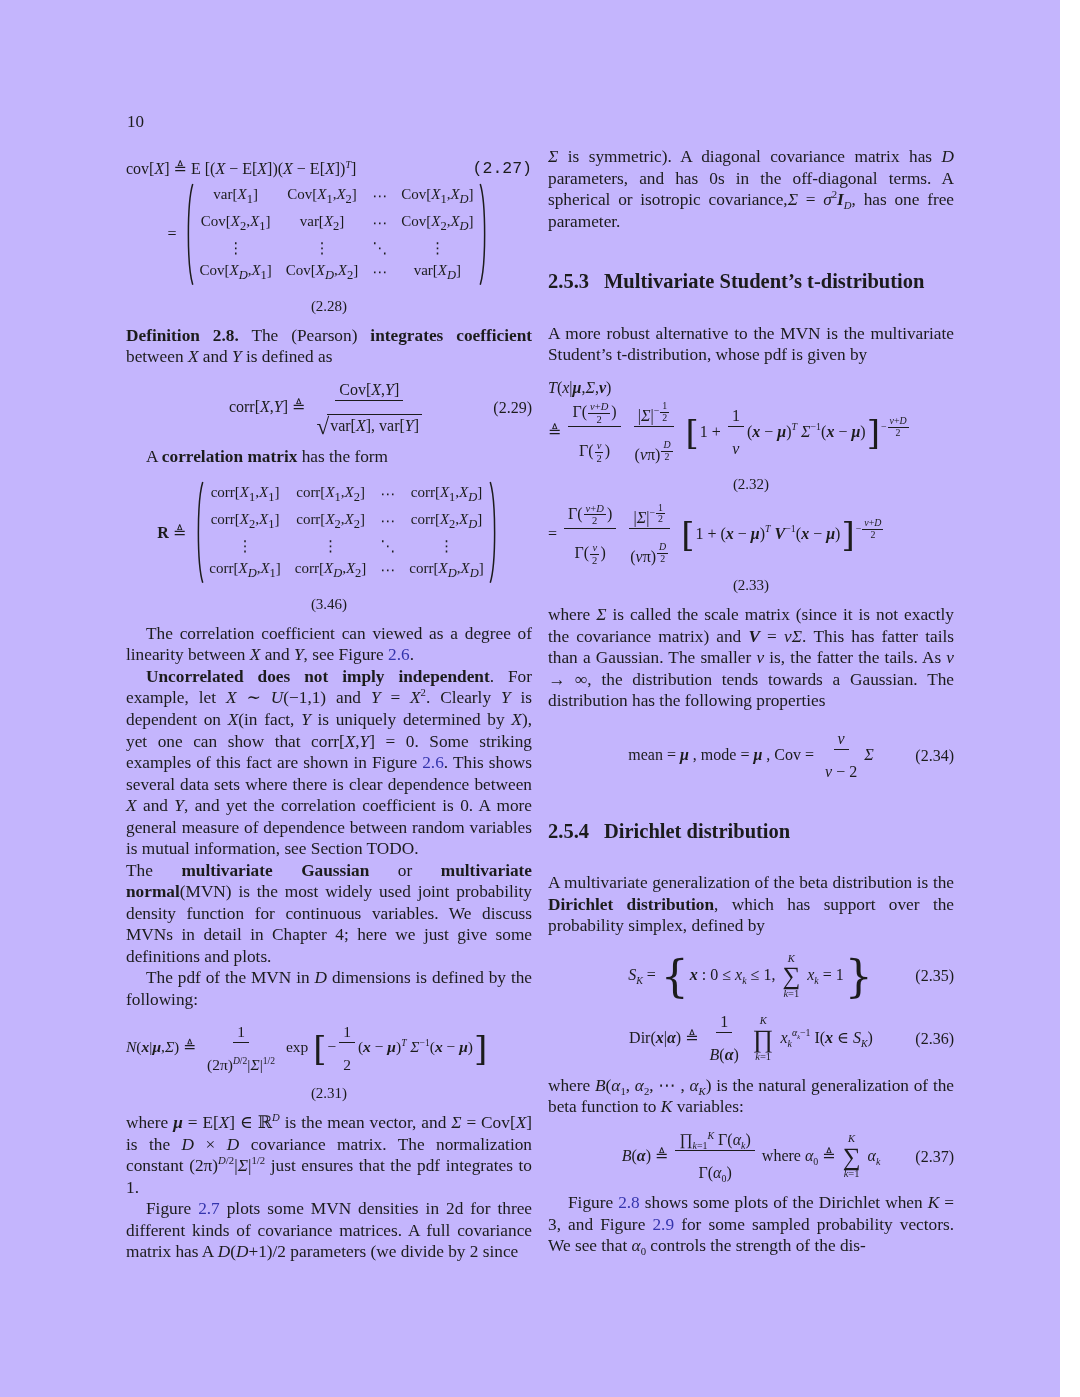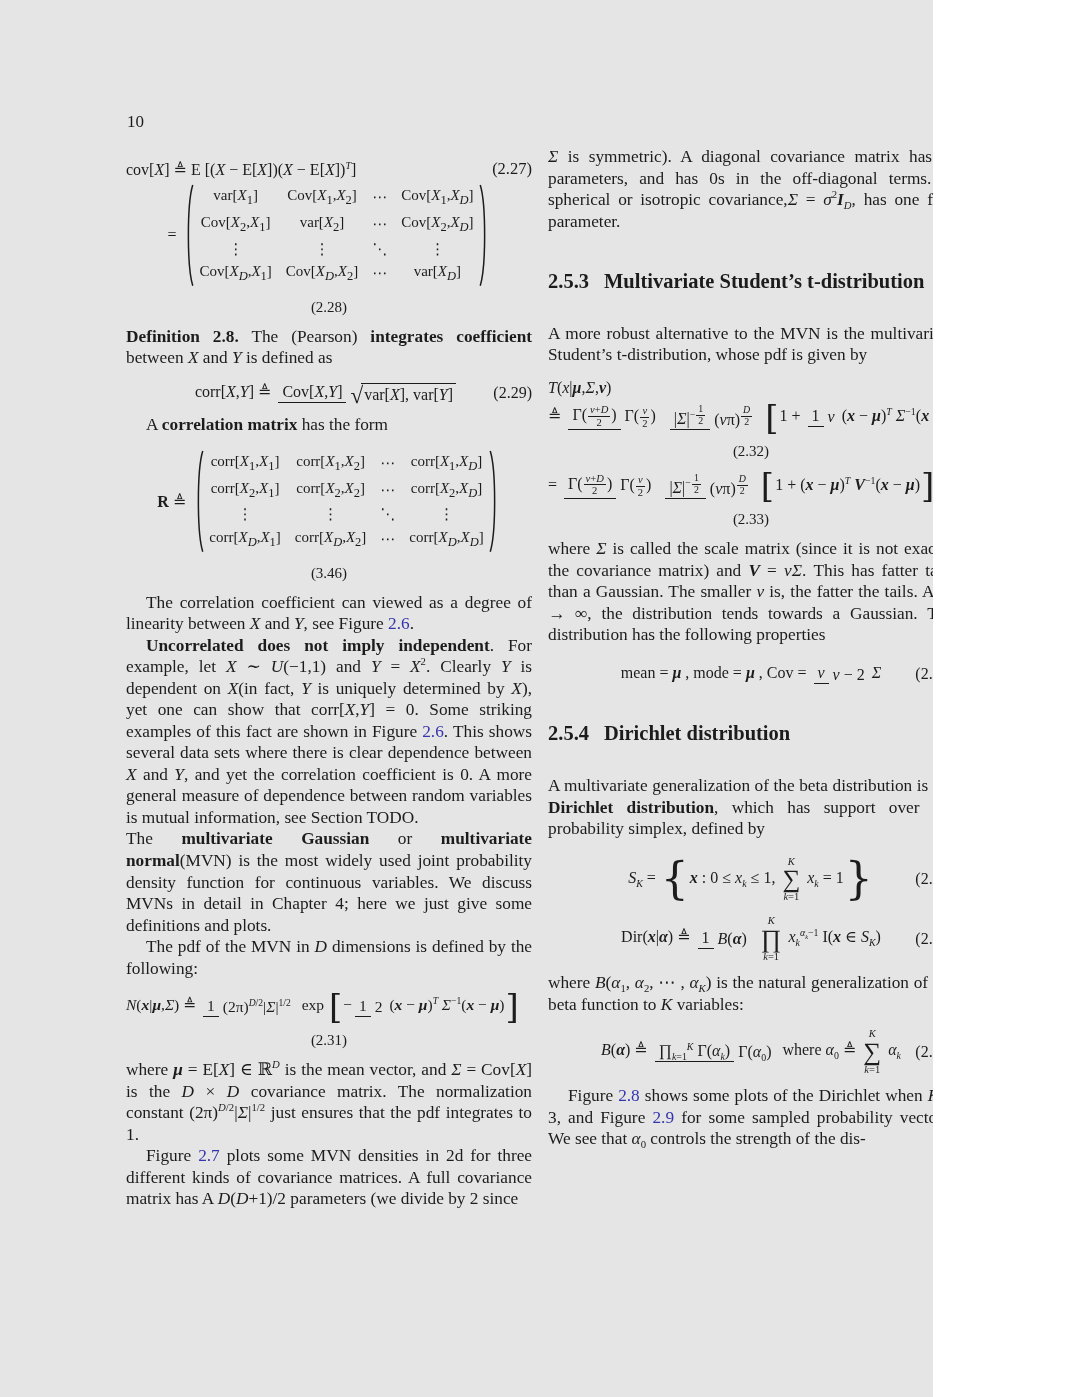--- a/index.html
+++ b/index.html
@@ -1,41 +1,41 @@
 <!DOCTYPE html>
 <html><head>
 <meta charset="utf-8">
 <style>
   html,body{margin:0;padding:0;background:#ffffff;}
-  .page{position:relative;width:933px;height:1397px;background:#e5e5e5;overflow:hidden;
+  .page{position:relative;width:1060px;height:1397px;background:#c4b5fd;overflow:hidden;
         font-family:"Liberation Serif","DejaVu Serif",serif;color:#1c1c1c;}
   .pagenum{position:absolute;left:127px;top:112px;font-size:17px;}
   .cols{position:absolute;left:126px;top:146px;width:828px;display:flex;gap:16px;}
   .col{width:406px;overflow:visible;}
   .para{margin:0;font-size:17.3px;line-height:1.245;text-align:justify;}
   .ind{text-indent:20px;}
   .sech{font-size:20.5px;font-weight:700;margin:38px 0 30px;line-height:1.1;}
   .sech .hnum{margin-right:15px;}
   .link{color:#3434ad;}
   
   .disp{position:relative;margin:13px 0 10px;font-size:16px;}
   .drow{display:flex;align-items:center;justify-content:center;flex-wrap:nowrap;}
   .drow.left{justify-content:flex-start;}
   .drow.spread{justify-content:space-between;}
   .m{white-space:nowrap;}
   .m i, .para i{font-style:italic;}
   .m sup,.m sub,.para sup,.para sub{font-size:0.62em;line-height:0;}
   .dnum{position:absolute;right:0;top:50%;transform:translateY(-50%);font-size:16px;font-family:Liberation Serif, serif;}
-  .dnum-i{font-size:16.5px;}
+  .dnum-i{font-size:16.5px;font-family:Liberation Mono, monospace;}
   .dnum-b{text-align:center;font-size:15px;margin-top:11px;}
   .mt4{margin-top:4px;}.mt10{margin-top:10px;}
   .wide{width:460px;}
   .fs15{font-size:15.5px;}
   
-  .bfr{display:inline-flex;flex-direction:row;align-items:center;vertical-align:middle;margin:0 3px;text-align:center;}
+  .bfr{display:inline-flex;flex-direction:column;align-items:center;vertical-align:middle;margin:0 3px;text-align:center;gap:12px;}
   .bfr>.fn{padding:0 4px 1px;border-bottom:1.3px solid #1c1c1c;line-height:1.15;}
   .bfr>.fd{padding:1px 4px 0;line-height:1.15;}
   .sfr{display:inline-flex;flex-direction:column;align-items:center;vertical-align:middle;font-size:0.66em;margin:0 1px;text-align:center;}
   .sfr>.fn{padding:0 2px;border-bottom:1px solid #1c1c1c;line-height:1.1;}
   .sfr>.fd{padding:0 2px;line-height:1.1;}
   sup .sfr{font-size:1em;}
   
   .sq{display:inline-flex;align-items:flex-end;vertical-align:middle;}
   .sq>.rd{font-size:1.45em;line-height:0.8;margin-right:-2px;}
   .sq>.sb{border-top:1.3px solid #1c1c1c;padding:2px 3px 0 3px;}

